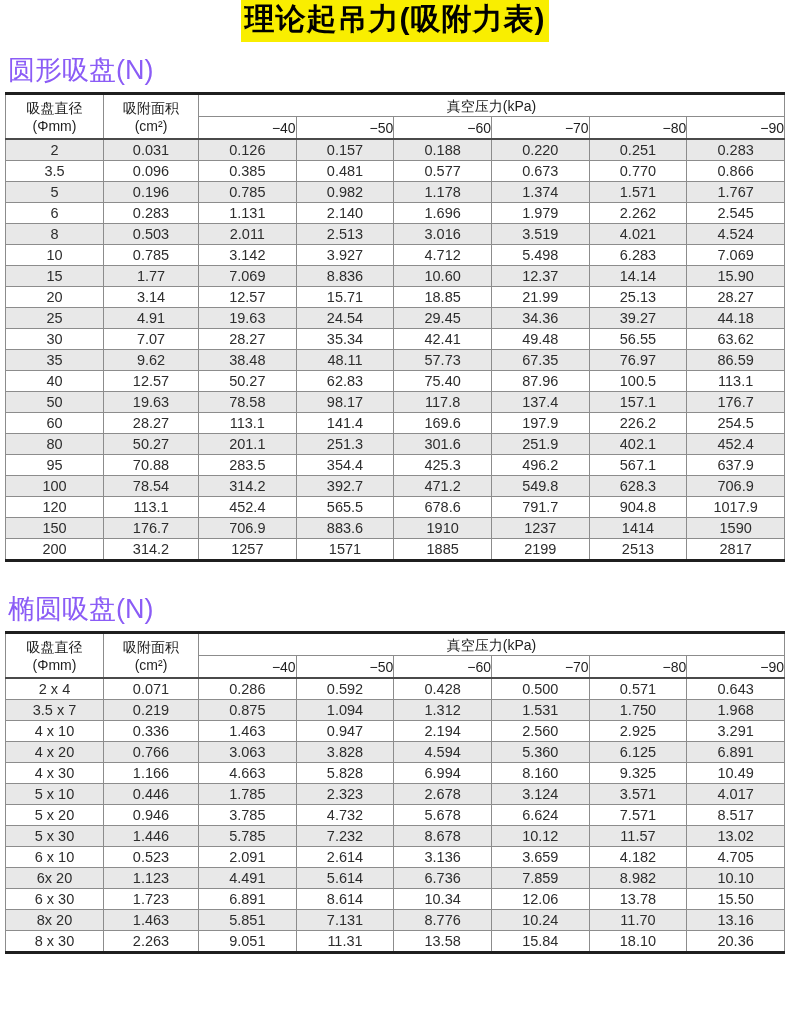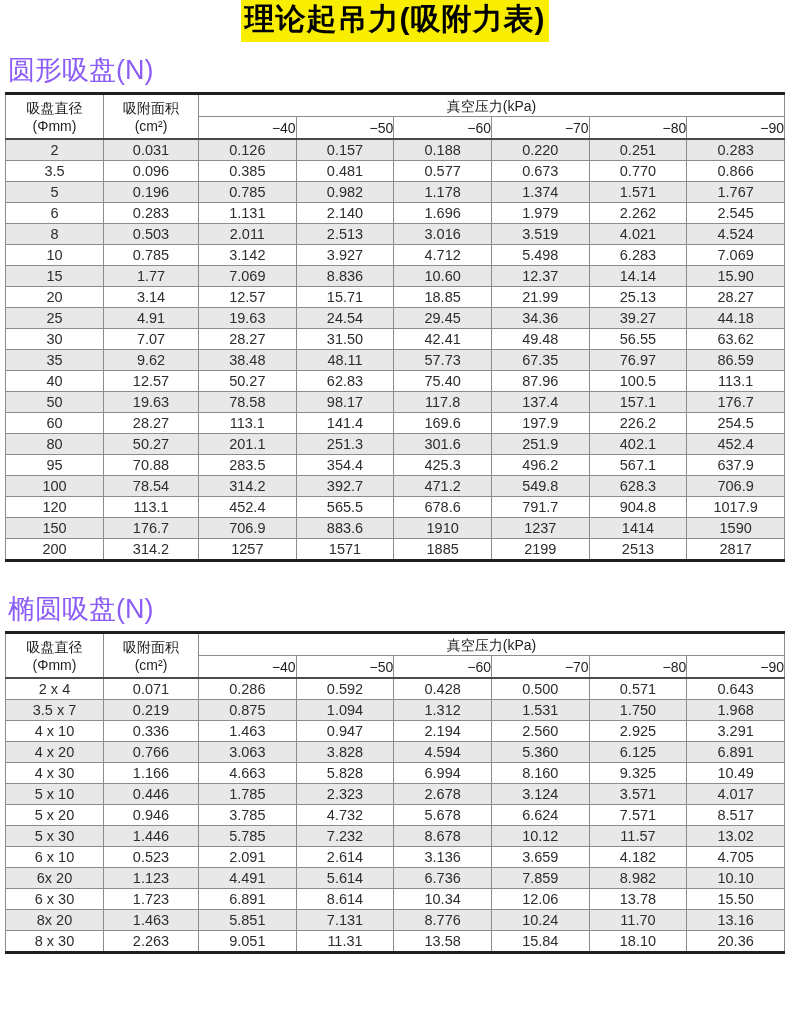--- a/index.html
+++ b/index.html
@@ -178,21 +178,21 @@
           <td>24.54</td>
           <td>29.45</td>
           <td>34.36</td>
           <td>39.27</td>
           <td>44.18</td>
         </tr>
         <tr>
           <td>30</td>
           <td>7.07</td>
           <td>28.27</td>
-          <td>31.50</td>
+          <td>35.34</td>
           <td>42.41</td>
           <td>49.48</td>
           <td>56.55</td>
           <td>63.62</td>
         </tr>
         <tr>
           <td>35</td>
           <td>9.62</td>
           <td>38.48</td>
           <td>48.11</td>

